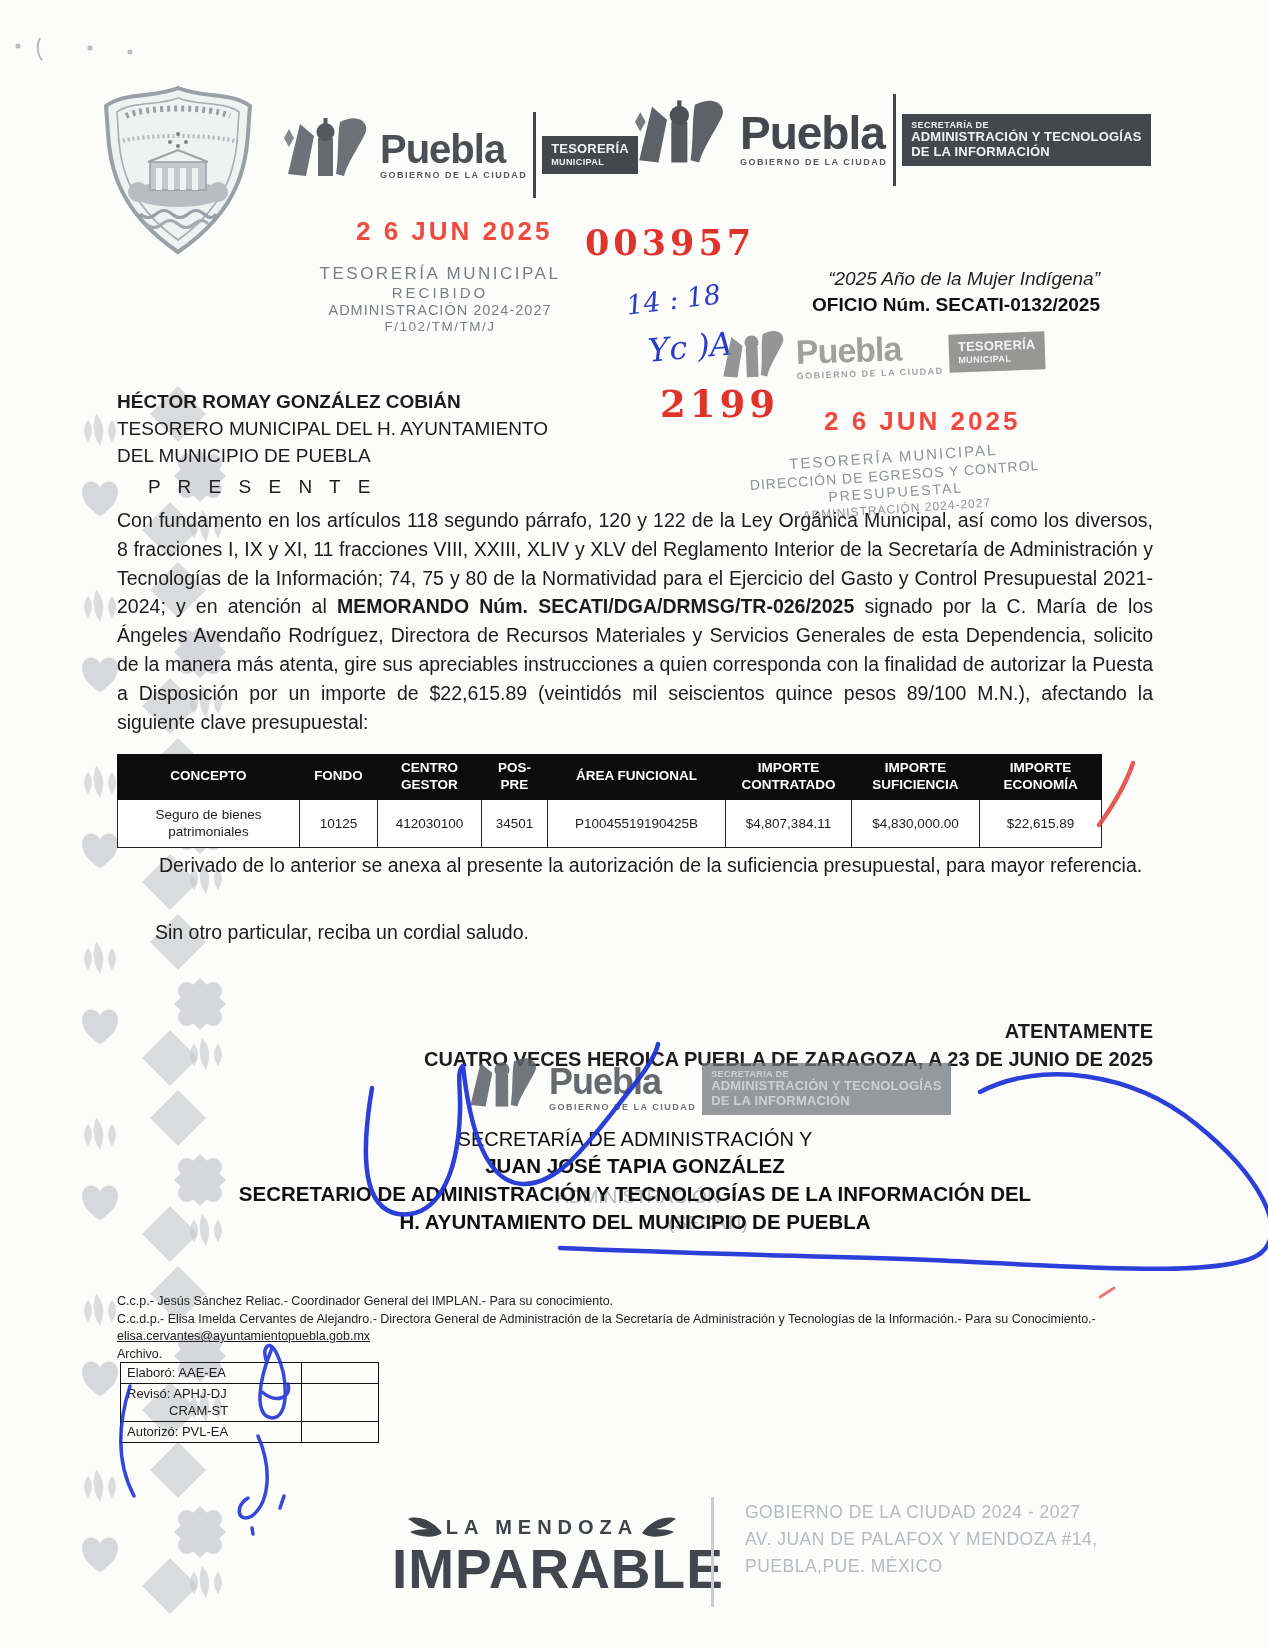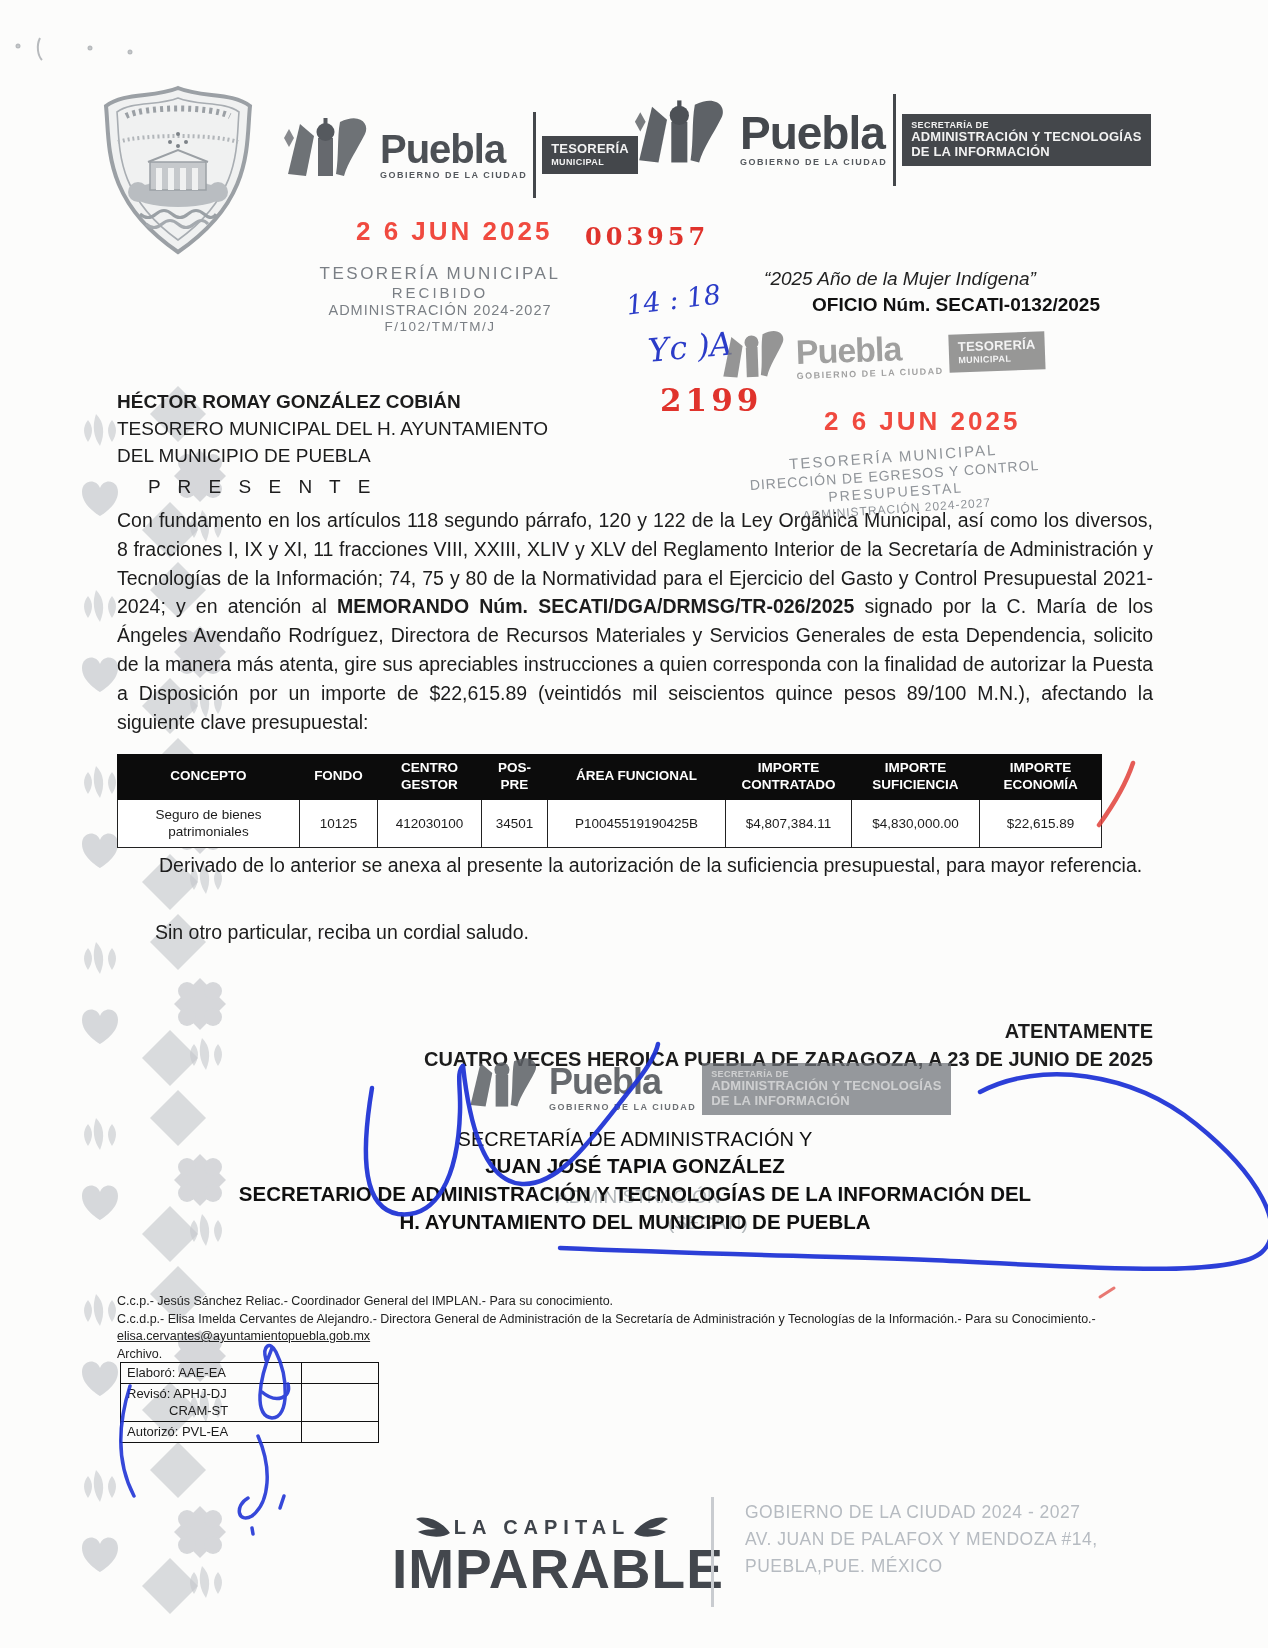--- a/index.html
+++ b/index.html
@@ -179,52 +179,52 @@
     </div>
     <div class="vbar"></div>
     <div class="darkbox">
       <div class="t1">SECRETARÍA DE</div>
       <div class="t2">ADMINISTRACIÓN Y TECNOLOGÍAS</div>
       <div class="t2">DE LA INFORMACIÓN</div>
     </div>
   </div>
 
   <div class="abs stamp-date" style="left:356px;top:216px;">2 6 JUN 2025</div>
-  <div class="abs folio" style="left:585px;top:222px;font-size:24px;">003957</div>
+  <div class="abs folio" style="left:585px;top:222px;font-size:35px;">003957</div>
   <div class="abs gray-stamp" style="left:300px;top:264px;width:280px;">
     <div class="l1">TESORERÍA MUNICIPAL</div>
     <div class="l2">RECIBIDO</div>
     <div class="l3">ADMINISTRACIÓN 2024-2027</div>
     <div class="l4">F/102/TM/TM/J</div>
   </div>
   <div class="abs hand" style="left:626px;top:284px;font-size:27px;transform:rotate(-7deg);">14 : 18</div>
   <div class="abs hand" style="left:648px;top:328px;font-size:32px;transform:rotate(-5deg);">Yc )A</div>
 
-  <div class="abs motto" style="left:700px;top:268px;width:400px;text-align:center;">“2025 Año de la Mujer Indígena”</div>
+  <div class="abs motto" style="left:700px;top:268px;width:400px;text-align:right;">“2025 Año de la Mujer Indígena”</div>
   <div class="abs oficio" style="left:700px;top:294px;width:400px;text-align:right;">OFICIO Núm. SECATI-0132/2025</div>
 
   <div class="abs logo stamp2" style="left:718px;top:322px;">
     <svg width="72" height="68" viewBox="0 0 92 86">
       <g fill="#7b8086">
         <path d="M6,62 L18,12 L32,24 L24,64 Z"></path>
         <rect x="36" y="26" width="15" height="38"></rect>
         <circle cx="43.5" cy="20" r="9"></circle>
         <path d="M58,10 C78,0 88,12 83,22 C75,38 66,50 62,64 L54,62 C57,44 55,26 58,10 Z"></path>
       </g>
     </svg>
     <div>
       <div class="wordmark" style="font-size:34px;color:#888d93;">Puebla</div>
       <div class="wordsub" style="color:#8a8f95;">GOBIERNO DE LA CIUDAD</div>
     </div>
     <div class="darkbox" style="background:#7d8288;">
       <div class="t2">TESORERÍA</div>
       <div class="t1">MUNICIPAL</div>
     </div>
   </div>
-  <div class="abs folio" style="left:660px;top:382px;font-size:31px;">2199</div>
+  <div class="abs folio" style="left:660px;top:382px;font-size:37px;">2199</div>
   <div class="abs stamp-date" style="left:824px;top:406px;">2 6 JUN 2025</div>
   <div class="abs egresos" style="left:700px;top:448px;width:390px;">
     <div class="l1">TESORERÍA MUNICIPAL</div>
     <div class="l2">DIRECCIÓN DE EGRESOS Y CONTROL</div>
     <div class="l3">PRESUPUESTAL</div>
     <div class="l4">ADMINISTRACIÓN 2024-2027</div>
   </div>
 
   <div class="abs recipient">
     <div class="name">HÉCTOR ROMAY GONZÁLEZ COBIÁN</div>
@@ -333,21 +333,21 @@
       <td class="arch-empty"></td>
     </tr>
   </tbody>
     </table>
 
   <div class="abs brand">
     <div class="cap">
       <svg width="34" height="22" viewBox="0 0 34 22">
         <path d="M34,16 C24,2 8,-2 0,2 C8,7 10,10 20,12 C12,13 8,12 2,15 C12,21 28,21 34,16 Z" fill="#3f444b"></path>
       </svg>
-      <span>LA CAPITAL</span>
+      <span>LA MENDOZA</span>
       <svg width="34" height="22" viewBox="0 0 34 22">
         <path d="M0,16 C10,2 26,-2 34,2 C26,7 24,10 14,12 C22,13 26,12 32,15 C22,21 6,21 0,16 Z" fill="#3f444b"></path>
       </svg>
     </div>
     <div class="imp">IMPARABLE</div>
   </div>
   <div class="abs divider"></div>
   <div class="abs contact">
     <div>GOBIERNO DE LA CIUDAD 2024 - 2027</div>
     <div>AV. JUAN DE PALAFOX Y MENDOZA #14,</div>

